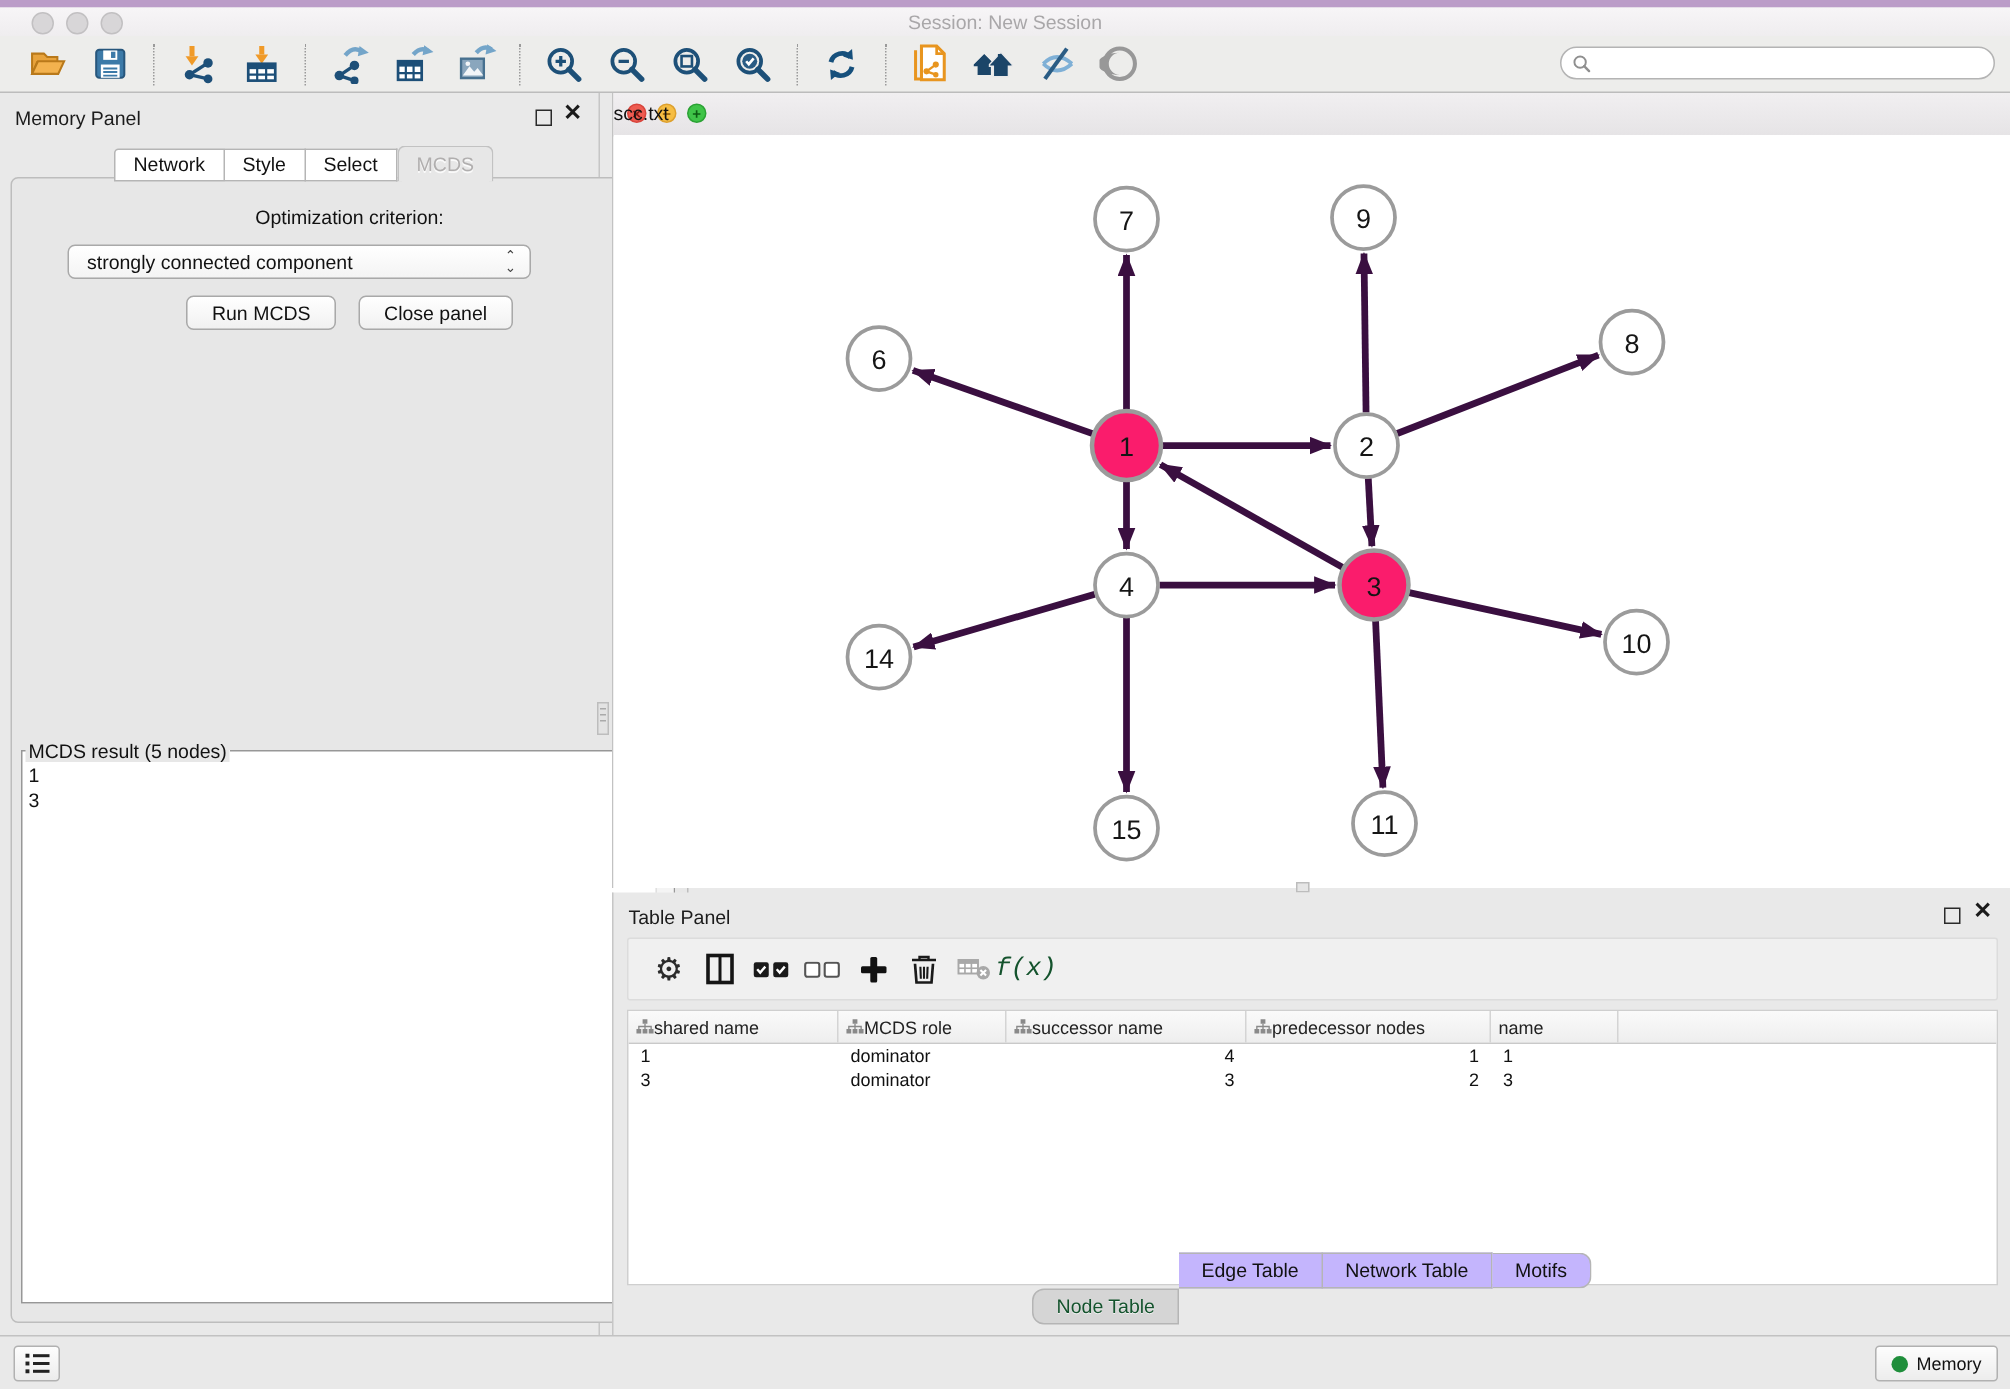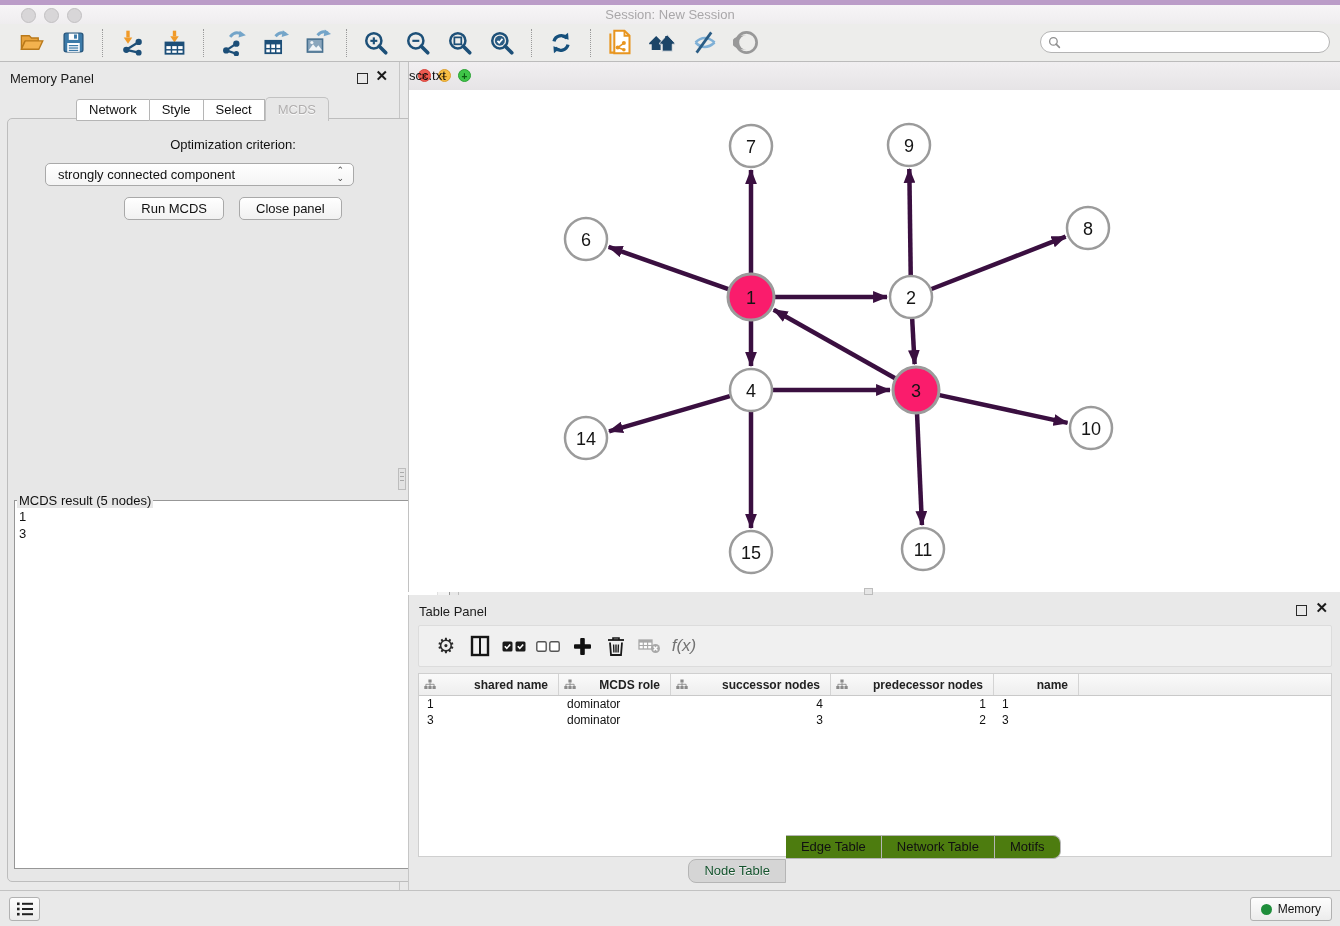--- a/index.html
+++ b/index.html
@@ -49,31 +49,31 @@
   .wb-close{left:9px;background:#ee5b51;border:1px solid #d8443c;color:#7d1a12;}
   .wb-min{left:29px;background:#f6bd43;border:1px solid #dda02e;color:#915e05;}
   .wb-max{left:49px;background:#3fc448;border:1px solid #2ba234;color:#0c5c12;}
   .net-canvas{position:absolute;left:0;top:28px;width:932px;height:502px;background:#fff;}
   .h-grip{position:absolute;left:455px;bottom:-3px;width:9px;height:7px;background:#e6e6e6;border:1px solid #bdbdbd;box-sizing:border-box;}
   
   .table-panel{position:absolute;left:408px;top:595px;width:932px;height:295px;background:#e9e9e9;border-left:1px solid #c6c6c6;box-sizing:border-box;}
   .tp-toolbar{position:absolute;left:9px;right:8px;top:30px;height:42px;background:#f0f0f0;border:1px solid #dcdcdc;border-radius:2px;display:flex;align-items:center;padding-left:10px;box-sizing:border-box;}
   .tp-icon{width:34px;height:30px;display:flex;align-items:center;justify-content:center;flex:0 0 auto;}
   .gear-glyph{font-size:21px;color:#2b2b2b;font-family:"DejaVu Sans",sans-serif;line-height:22px;}
-  .fx-glyph{font-family:Liberation Sans, sans-serif;font-style:italic;font-size:17px;color:#737373;text-align:center;}
+  .fx-glyph{font-family:Liberation Mono, monospace;font-style:italic;font-size:17px;color:#14532d;text-align:center;}
   .tp-table{position:absolute;left:9px;right:8px;top:78px;height:184px;background:#fff;border:1px solid #cfcfcf;box-sizing:border-box;overflow:hidden;}
   .thead{display:flex;height:21px;border-bottom:1px solid #c9c9c9;background:linear-gradient(#fafafa,#eeeeee);}
   .th{display:flex;align-items:center;border-right:1px solid #d4d4d4;font-size:12px;color:#222;box-sizing:border-box;padding-left:5px;position:relative;}
-  .th .th-label{flex:1;text-align:right;padding-right:10px;font-weight:bold;}
+  .th .th-label{flex:1;text-align:left;padding-right:10px;}
   .trow{display:flex;height:16px;font-size:12px;color:#111;align-items:center;}
   .td{box-sizing:border-box;padding:0 8px;overflow:hidden;white-space:nowrap;}
   .num{text-align:right;}
   .c0{width:140px}.c1{width:112px}.c2{width:160px}.c3{width:163px}.c4{width:85px}
   .tp-tabs{position:absolute;left:0;right:0;bottom:7px;display:flex;justify-content:center;}
-  .tp-tab{height:22px;line-height:22px;padding:0 15px;font-size:13px;background:#4d7c0f;border:1px solid #b5b5b5;border-left:none;color:#111;}
+  .tp-tab{height:22px;line-height:22px;padding:0 15px;font-size:13px;background:#c4b5fd;border:1px solid #b5b5b5;border-left:none;color:#111;}
   .tp-tab:first-child{border-left:1px solid #b5b5b5;border-radius:8px 0 0 8px;}
   .tp-tab:last-child{border-radius:0 8px 8px 0;}
   .tp-tab.active{background:#d5d5d5;color:#14532d;text-shadow:0 1px 0 #f2f2f2;margin-top:24px;}
   
   .statusbar{position:absolute;left:0;top:890px;width:1340px;height:36px;background:#e9e9e9;border-top:1px solid #c2c2c2;box-sizing:border-box;}
   .sb-btn{position:absolute;top:6px;height:24px;background:linear-gradient(#fdfdfd,#ececec);border:1px solid #b1b1b1;border-radius:3px;display:flex;align-items:center;justify-content:center;box-sizing:border-box;font-size:12px;color:#111;font-family:"Liberation Sans",sans-serif;}
   .sb-list{left:9px;width:31px;}
   .sb-memory{right:8px;padding:0 10px;gap:6px;}
   .mem-dot{width:11px;height:11px;border-radius:50%;display:inline-block;}
   svg{display:block;}
@@ -418,21 +418,21 @@
         <span class="th-label">MCDS role</span>
       </div>
       <div class="th c2">
         <svg width="12" height="11" viewBox="0 0 12 11">
             <rect x="4.4" y="0.5" width="3.2" height="3" fill="#8a8a8a"></rect>
             <rect x="0.3" y="7" width="3.2" height="3" fill="#8a8a8a"></rect>
             <rect x="4.4" y="7" width="3.2" height="3" fill="#8a8a8a"></rect>
             <rect x="8.5" y="7" width="3.2" height="3" fill="#8a8a8a"></rect>
             <path d="M6 3.5 v1.8 M1.9 7 v-1.7 h8.2 v1.7 M6 5.3 v1.7" fill="none" stroke="#8a8a8a" stroke-width="0.9"></path>
           </svg>
-        <span class="th-label">successor nodes</span>
+        <span class="th-label">successor name</span>
       </div>
       <div class="th c3">
         <svg width="12" height="11" viewBox="0 0 12 11">
             <rect x="4.4" y="0.5" width="3.2" height="3" fill="#8a8a8a"></rect>
             <rect x="0.3" y="7" width="3.2" height="3" fill="#8a8a8a"></rect>
             <rect x="4.4" y="7" width="3.2" height="3" fill="#8a8a8a"></rect>
             <rect x="8.5" y="7" width="3.2" height="3" fill="#8a8a8a"></rect>
             <path d="M6 3.5 v1.8 M1.9 7 v-1.7 h8.2 v1.7 M6 5.3 v1.7" fill="none" stroke="#8a8a8a" stroke-width="0.9"></path>
           </svg>
         <span class="th-label">predecessor nodes</span>

